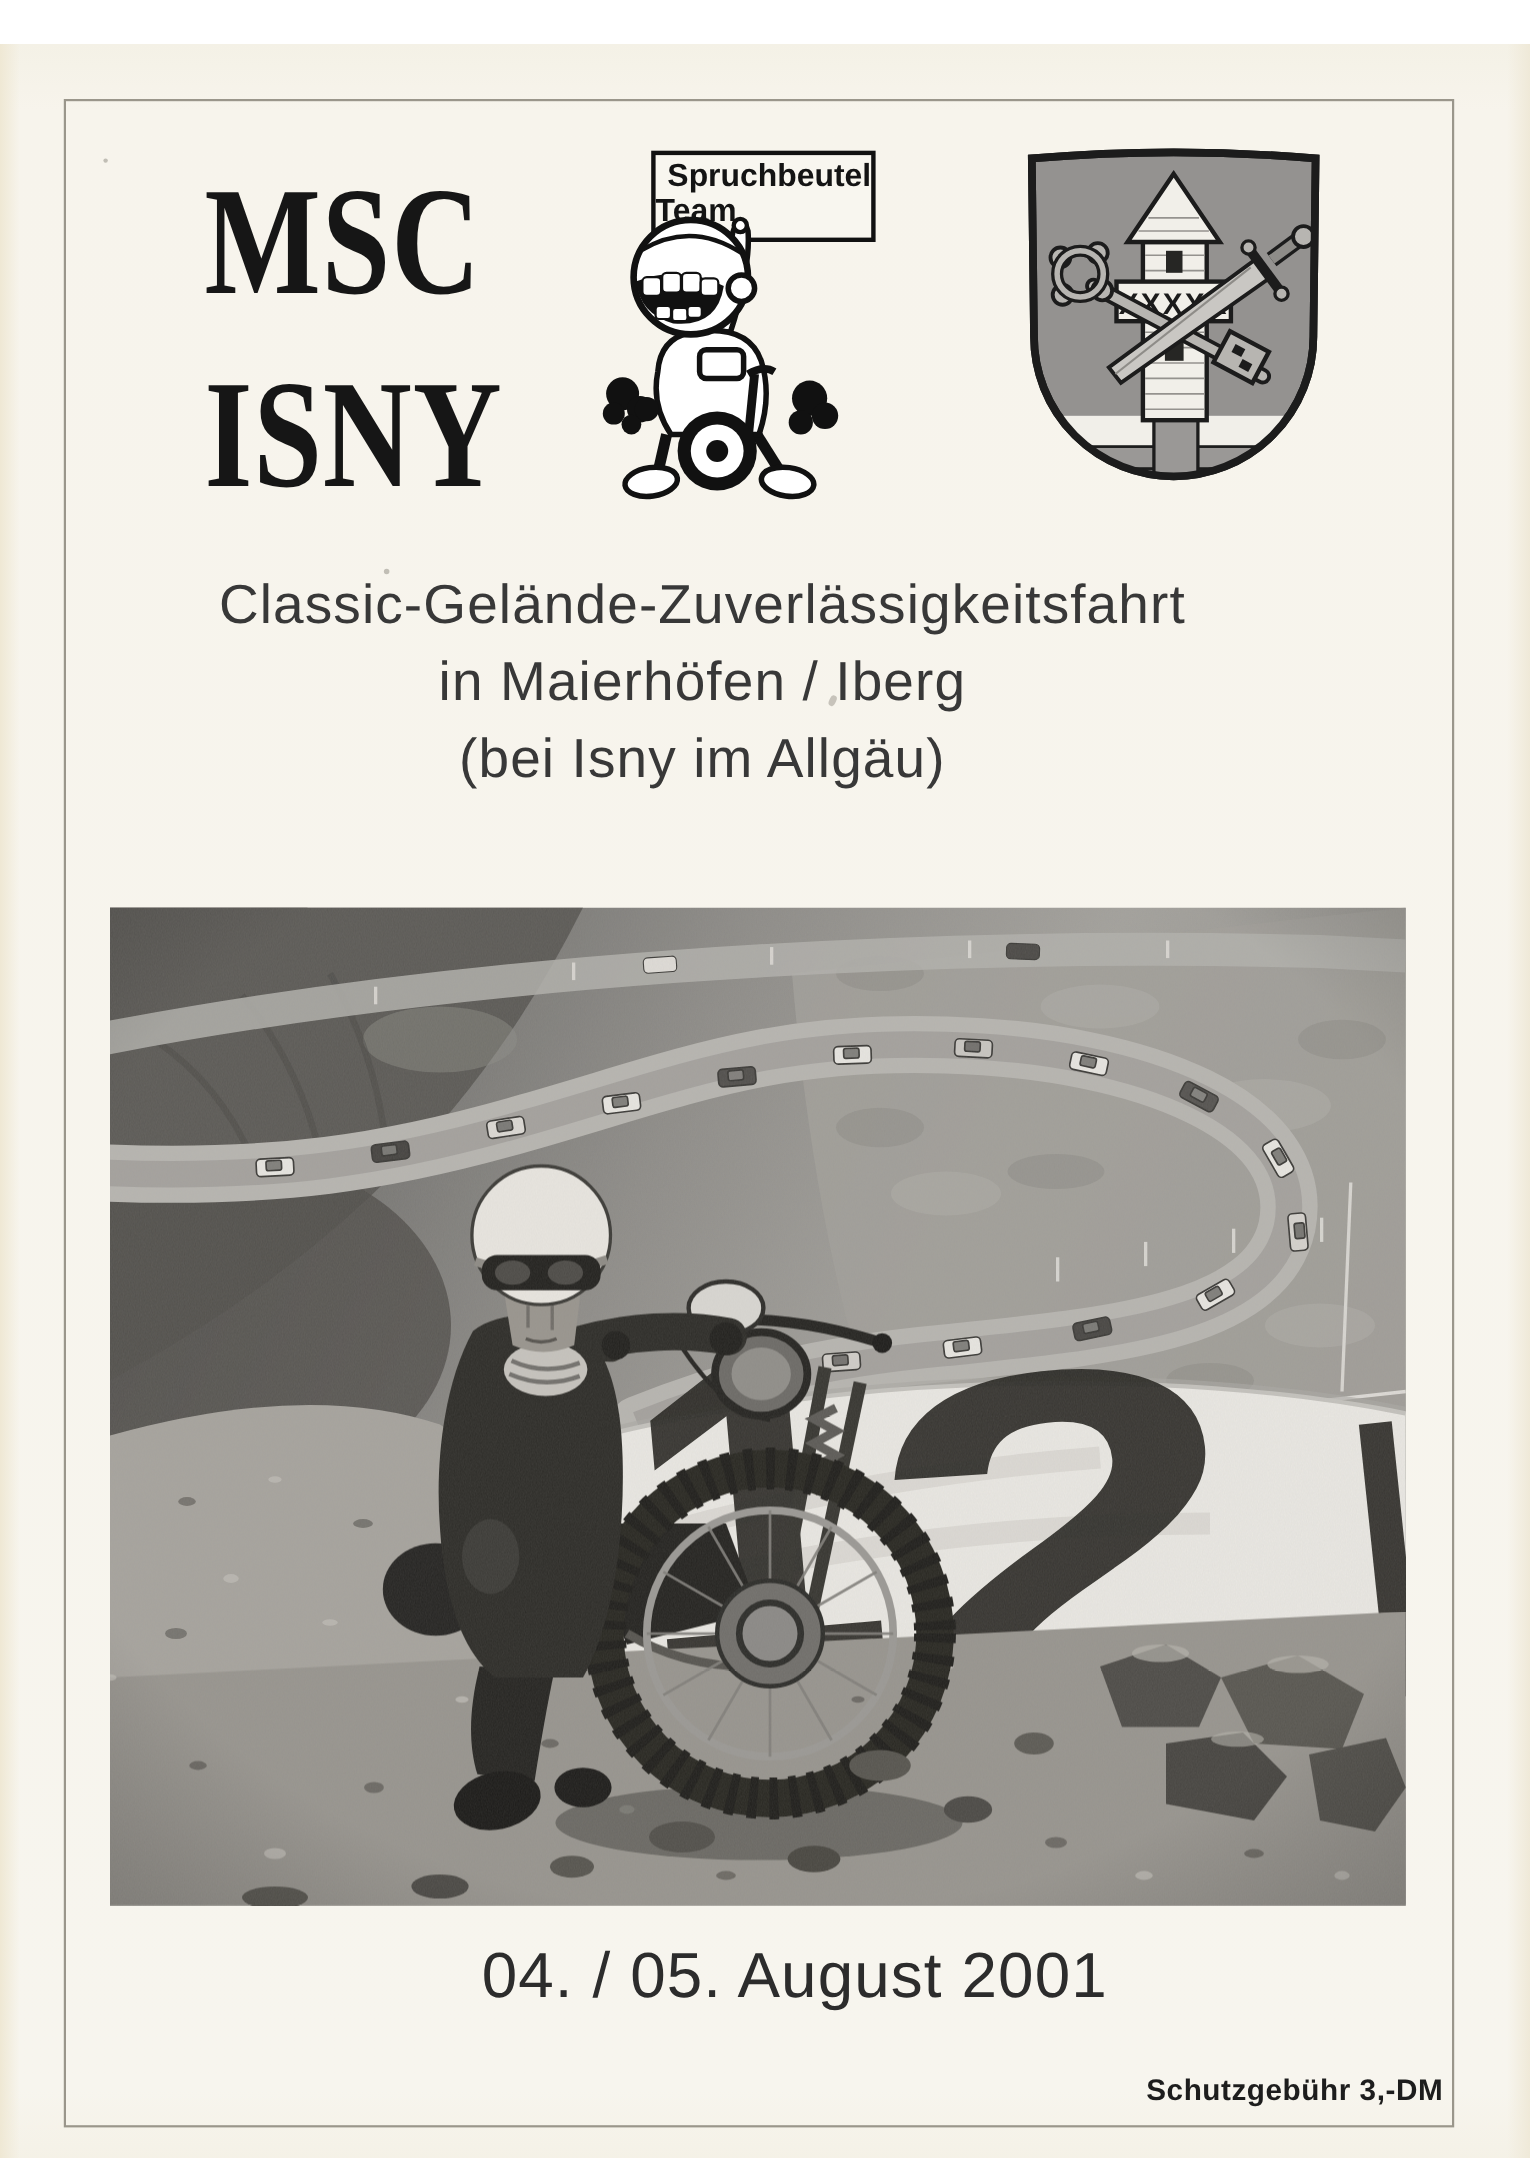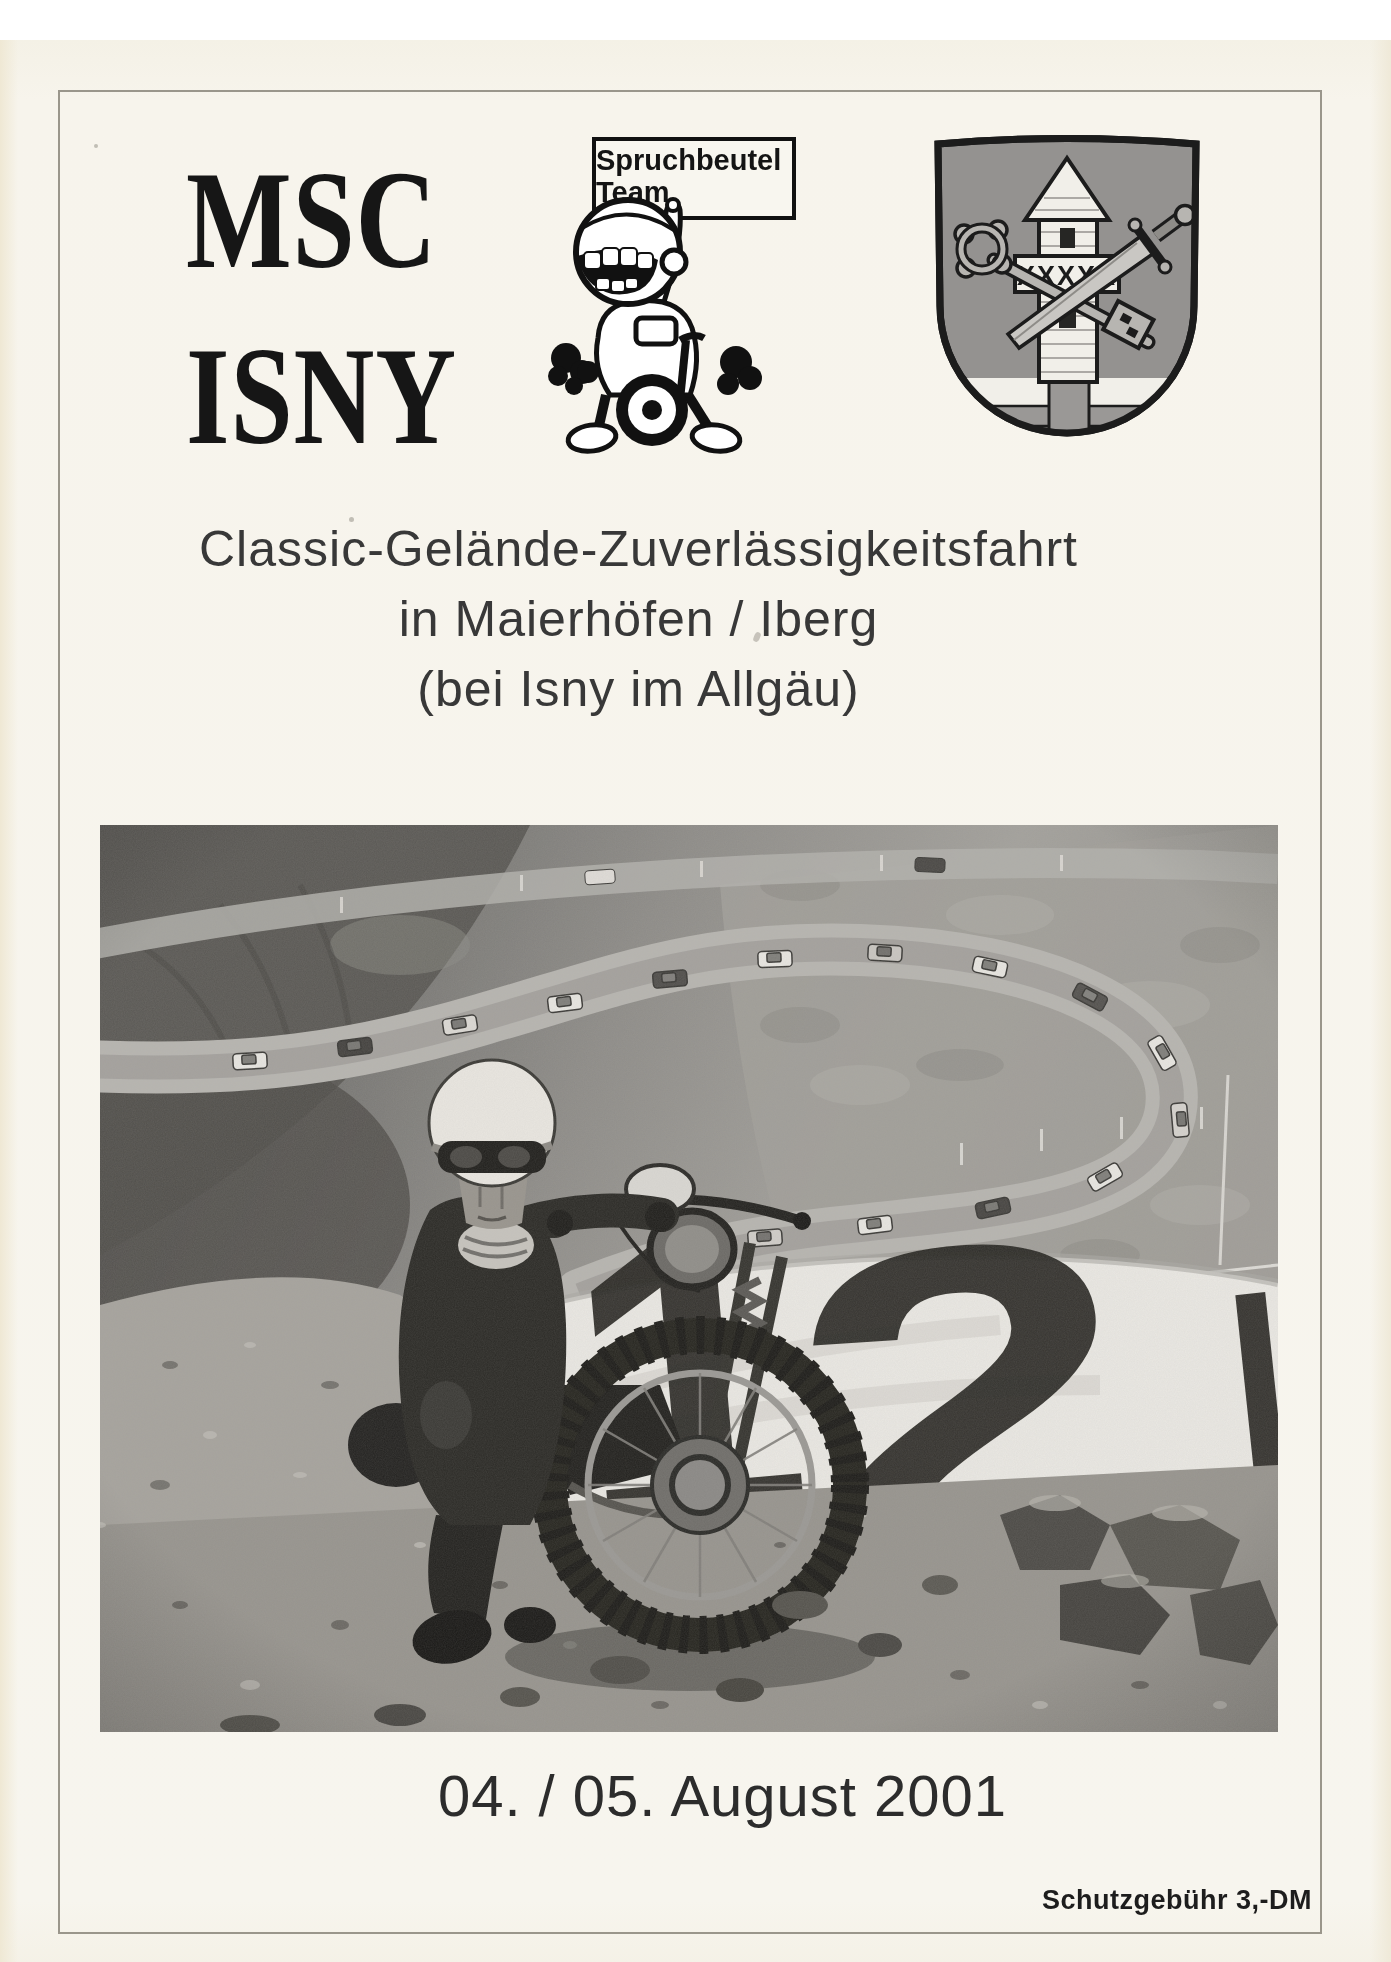--- a/index.html
+++ b/index.html
@@ -19,21 +19,21 @@
     position:absolute;left:186px;top:92px;color:#161616;
     font-family:"Liberation Serif",serif;font-weight:bold;
     font-size:140px;line-height:176px;letter-spacing:1px;
     transform:scaleX(0.8);transform-origin:left top;white-space:nowrap;
   }
   .sign{
     position:absolute;left:592px;top:97px;width:196px;height:72px;
     border:4px solid #111;background:#f8f6ef;color:#141414;
     font-weight:bold;font-size:29px;line-height:32px;padding-top:3px;
   }
-  .sign .l1{text-align:left;}
+  .sign .l1{text-align:right;}
   .sign .l2{text-align:left;padding-right:14px;}
   .mascot{position:absolute;left:540px;top:150px;}
   .crest{position:absolute;left:922px;top:88px;}
   .title{
     position:absolute;left:58px;top:474px;width:1161px;text-align:center;
     color:#383838;font-size:50px;line-height:70px;letter-spacing:1px;
   }
   .photo{position:absolute;left:100px;top:785px;width:1178px;height:907px;}
   .eventdate{
     position:absolute;left:58px;top:1722px;width:1329px;text-align:center;

